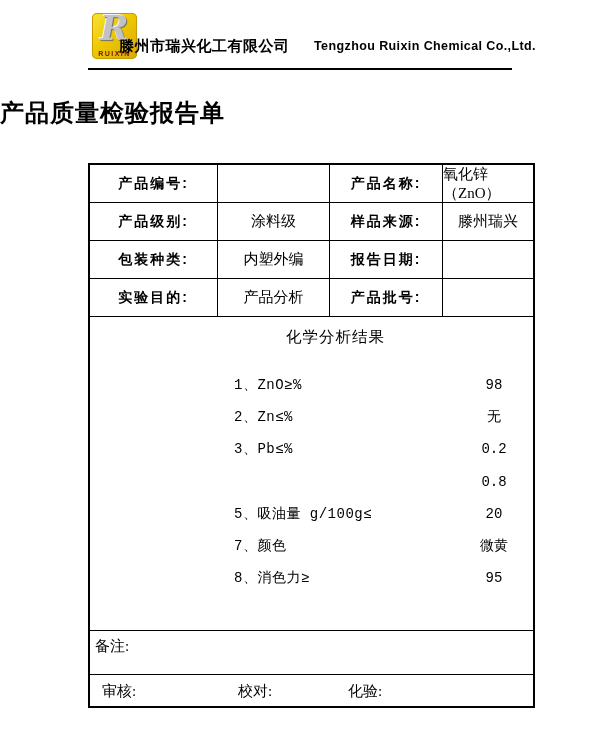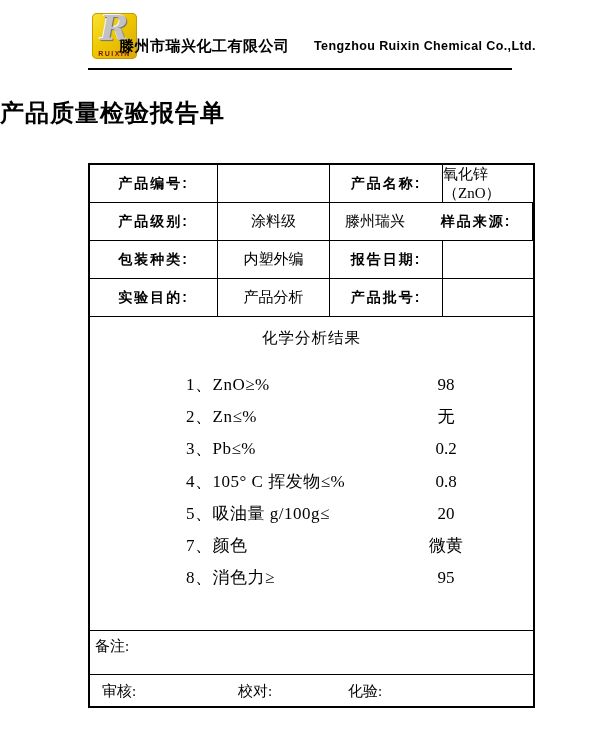--- a/index.html
+++ b/index.html
@@ -53,25 +53,25 @@
   .c1 { width:128px; border-right:1px solid #000; }
   .c2 { width:112px; border-right:1px solid #000; }
   .c3 { width:113px; border-right:1px solid #000; }
   .c4 { flex:1; }
   .lbl { font-weight:bold; font-size:14px; letter-spacing:2px; }
   .val { font-family:"Liberation Serif", serif; font-size:15px; }
 
   
   .analysis {
     height:314px; border-bottom:1px solid #000; box-sizing:border-box;
-    font-family:Liberation Serif, serif; position:relative;
+    font-family:Liberation Mono, monospace; position:relative;padding-left:48px;
   }
   .analysis-heading { text-align:center; padding-top:11px; font-size:15.5px; line-height:20px; letter-spacing:1px; }
   .items { margin-top:21px; }
-  .item { position:relative; height:32.2px; line-height:32.2px; font-size:17px; }
+  .item { position:relative; height:32.2px; line-height:32.2px; font-size:14px; }
   .item-label { margin-left:96px; letter-spacing:0.5px; }
   .item-value { position:absolute; left:316px; top:0; width:80px; text-align:center; }
 
   
   .remarks {
     height:44px; border-bottom:1px solid #000; box-sizing:border-box;
     padding:6px 8px 0 5px; font-family:"Liberation Serif", serif; font-size:15px;
   }
   .signatures { height:31px; position:relative; font-family:"Liberation Serif", serif; font-size:15px; }
   .sig { position:absolute; top:50%; transform:translateY(-50%); }
@@ -99,22 +99,22 @@
     <div class="t-row">
       <div class="cell lbl c1">产品编号:</div>
       <div class="cell val c2"></div>
       <div class="cell lbl c3">产品名称:</div>
       <div class="cell val c4">氧化锌（ZnO）</div>
     </div>
 
     <div class="t-row">
       <div class="cell lbl c1">产品级别:</div>
       <div class="cell val c2">涂料级</div>
+      <div class="cell lbl c3">样品来源:</div>
       <div class="cell val c4">滕州瑞兴</div>
-      <div class="cell lbl c3">样品来源:</div>
     </div>
 
     <div class="t-row">
       <div class="cell lbl c1">包装种类:</div>
       <div class="cell val c2">内塑外编</div>
       <div class="cell lbl c3">报告日期:</div>
       <div class="cell val c4"></div>
     </div>
 
     <div class="t-row">
@@ -133,21 +133,20 @@
         </div>
         <div class="item">
           <span class="item-label">2、Zn≤%</span>
           <span class="item-value">无</span>
         </div>
         <div class="item">
           <span class="item-label">3、Pb≤%</span>
           <span class="item-value">0.2</span>
         </div>
         <div class="item">
-          <span class="item-label">4、105° C 挥发物≤%</span>
           <span class="item-value">0.8</span>
         </div>
         <div class="item">
           <span class="item-label">5、吸油量 g/100g≤</span>
           <span class="item-value">20</span>
         </div>
         <div class="item">
           <span class="item-label">7、颜色</span>
           <span class="item-value">微黄</span>
         </div>

